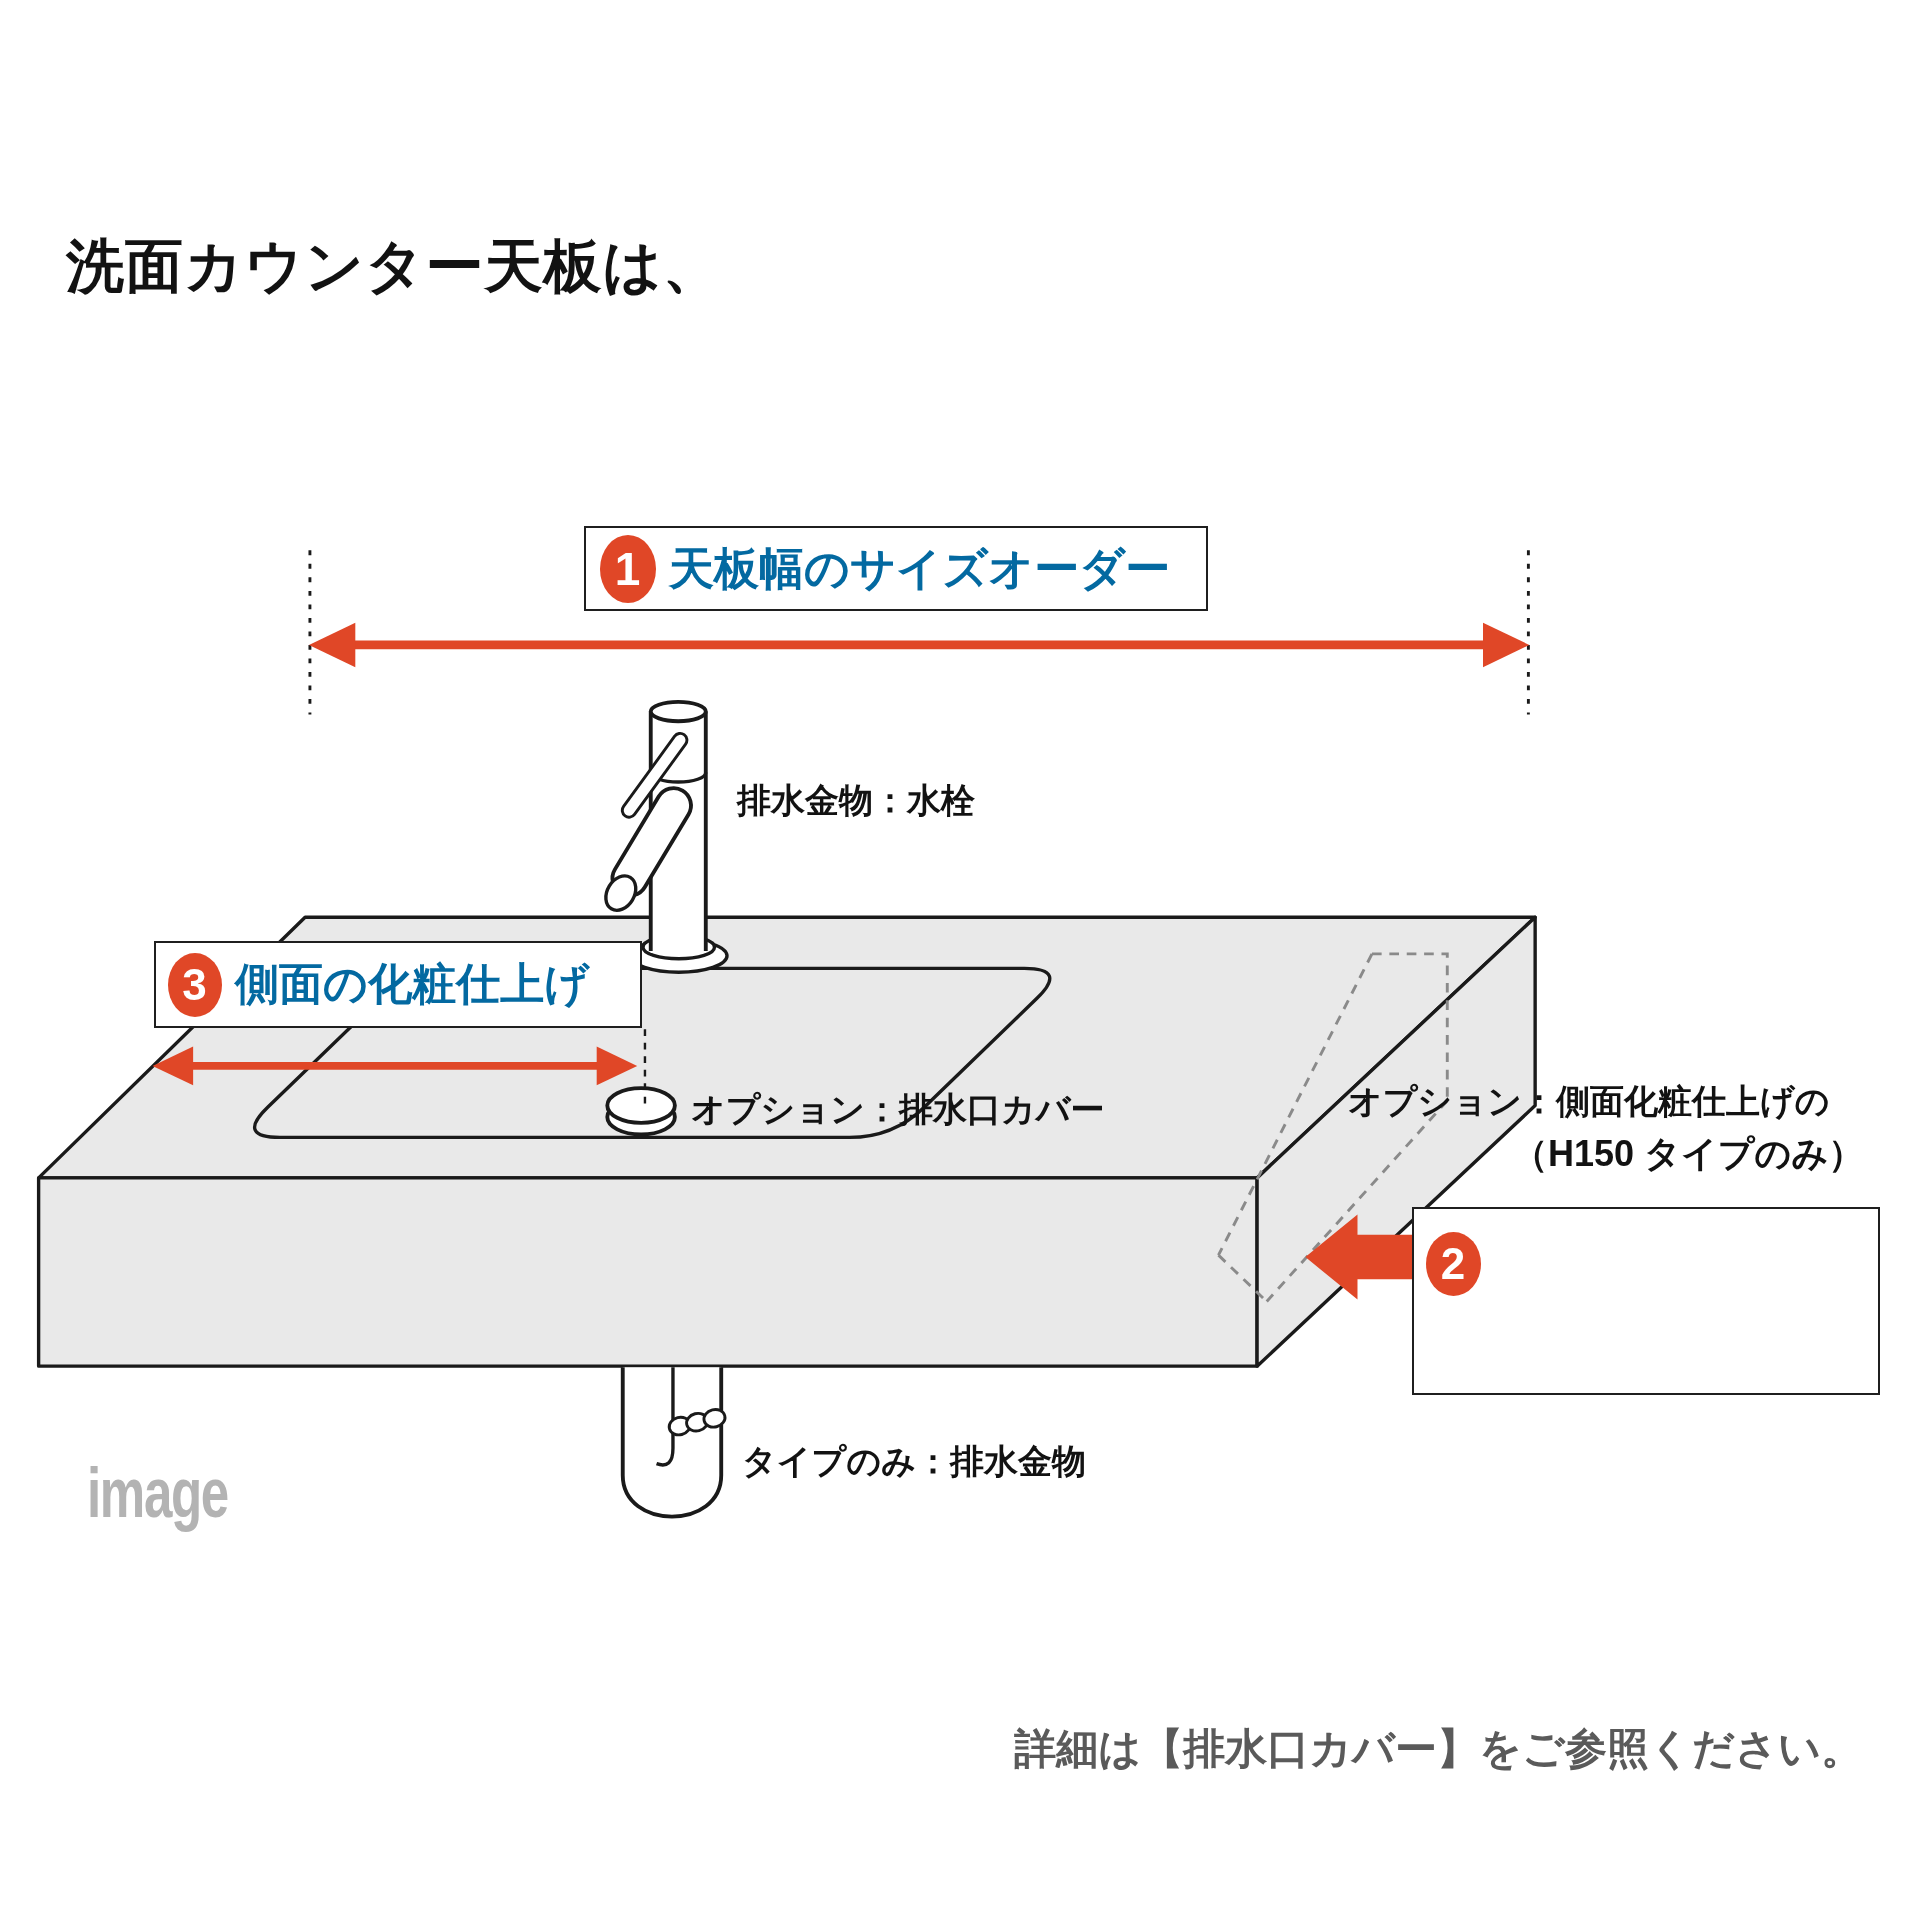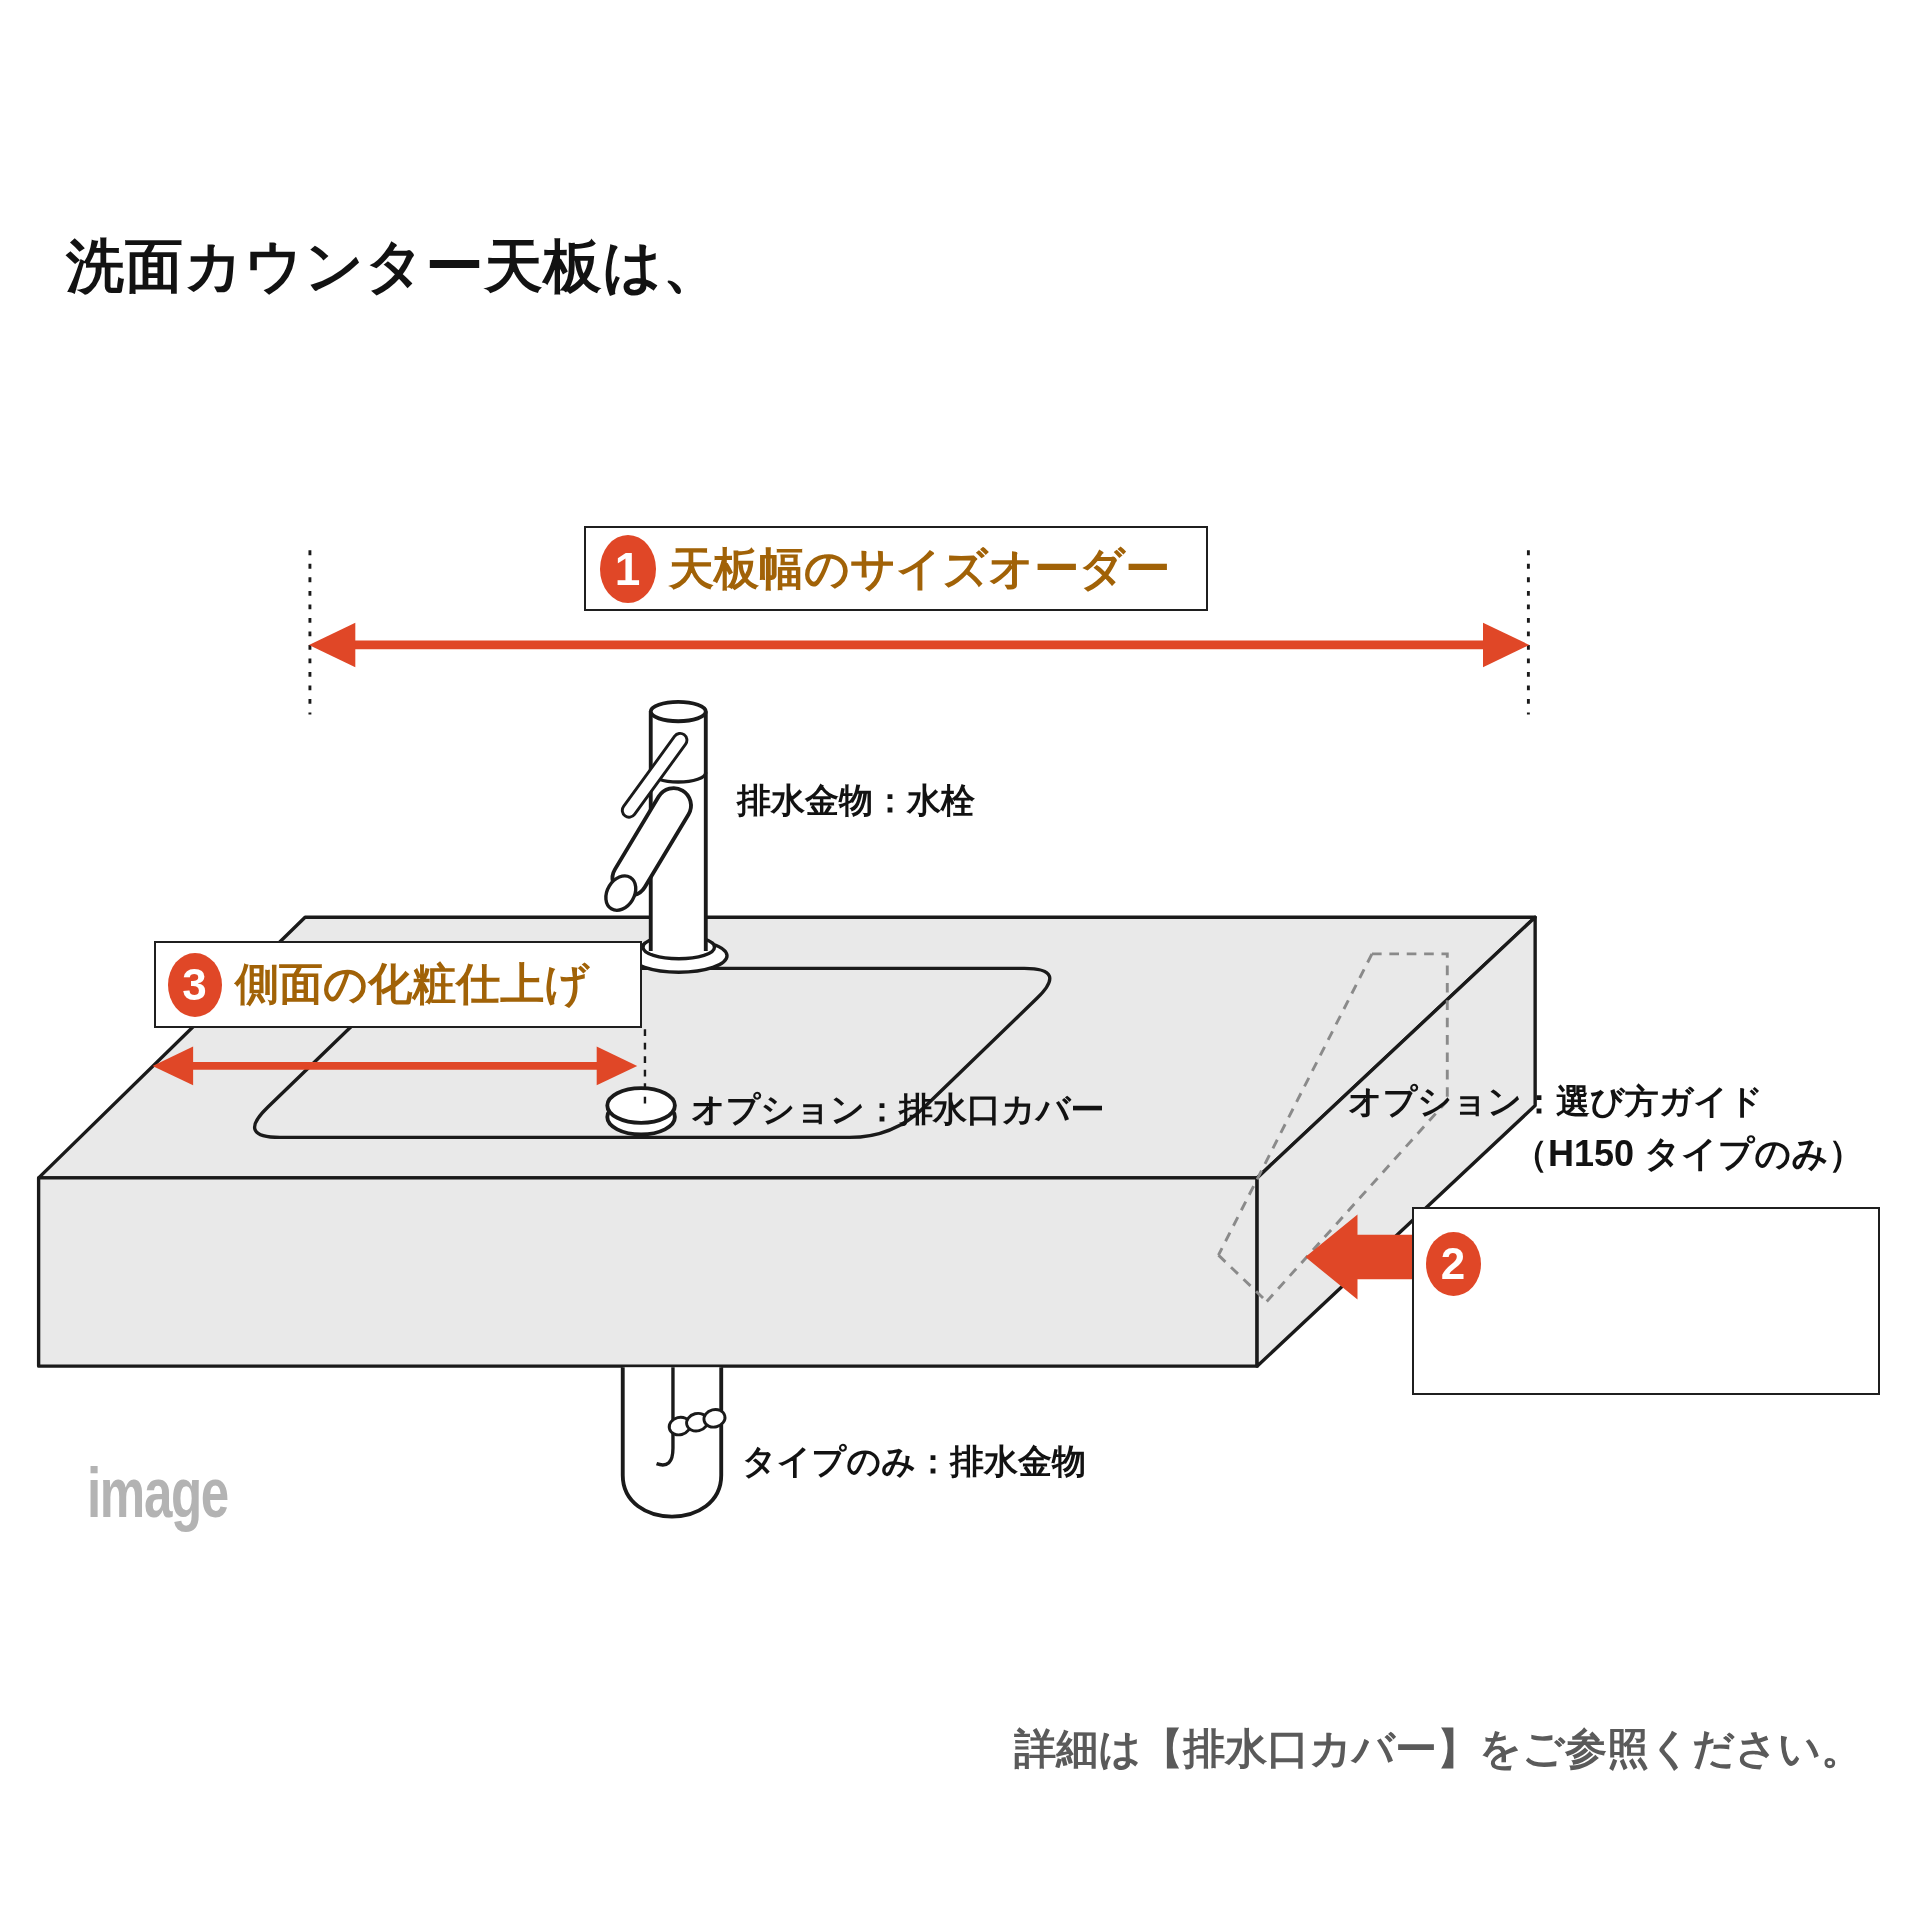--- a/index.html
+++ b/index.html
@@ -16,21 +16,21 @@
     display:flex;align-items:center;box-sizing:border-box;
   }
   .badge{
     background:#E04727;color:#ffffff;border-radius:50%;
     display:flex;align-items:center;justify-content:center;
     font-weight:bold;flex:0 0 auto;
   }
   .badge-1{width:56px;height:68px;font-size:46px;margin-left:13.5px;}
   .badge-3{width:54px;height:64px;font-size:44px;margin-left:11.6px;}
   .badge-2{width:55px;height:64px;font-size:44px;margin-left:11.6px;margin-top:23px;align-self:flex-start;}
-  .callout-label{font-weight:bold;color:#a16207;margin-left:13.5px;}
+  .callout-label{font-weight:bold;color:#0369a1;margin-left:13.5px;}
   #callout-1{left:584px;top:526px;width:624px;height:85px;}
   #callout-1 .callout-label{font-size:45px;}
   #callout-3{left:154px;top:941px;width:488px;height:87px;}
   #callout-3 .callout-label{font-size:44px;}
   #callout-2{left:1412px;top:1207px;width:468px;height:188px;align-items:flex-start;}
   #callout-2 .callout-label{font-size:46px;line-height:75px;margin-top:15.4px;white-space:normal;}
   .opt-label{font-size:34px;font-weight:bold;color:#121212;}
   #opt-faucet{left:737px;top:778px;}
   #opt-drain-cover{left:691px;top:1087px;}
   #opt-bracket{left:1348px;top:1079px;}
@@ -121,21 +121,21 @@
     <span class="badge badge-3">3</span>
     <span class="callout-label">側面の化粧仕上げ</span>
   </div>
 
   <div id="callout-2" class="callout-box">
     <span class="badge badge-2">2</span>
   </div>
 
   <div id="opt-faucet" class="abs opt-label">排水金物：水栓</div>
   <div id="opt-drain-cover" class="abs opt-label">オプション：排水口カバー</div>
-  <div id="opt-bracket" class="abs opt-label">オプション：選び方ガイド</div>
+  <div id="opt-bracket" class="abs opt-label">オプション：側面化粧仕上げの</div>
   <div id="opt-bracket-sub" class="abs">（H150 タイプのみ）</div>
   <div id="opt-drain-fitting" class="abs opt-label">タイプのみ：排水金物</div>
 
   <div id="watermark" class="abs">image</div>
   <div id="footnote" class="abs">詳細は【排水口カバー】をご参照ください。</div>
 
 </div>
 
 
 </body></html>

